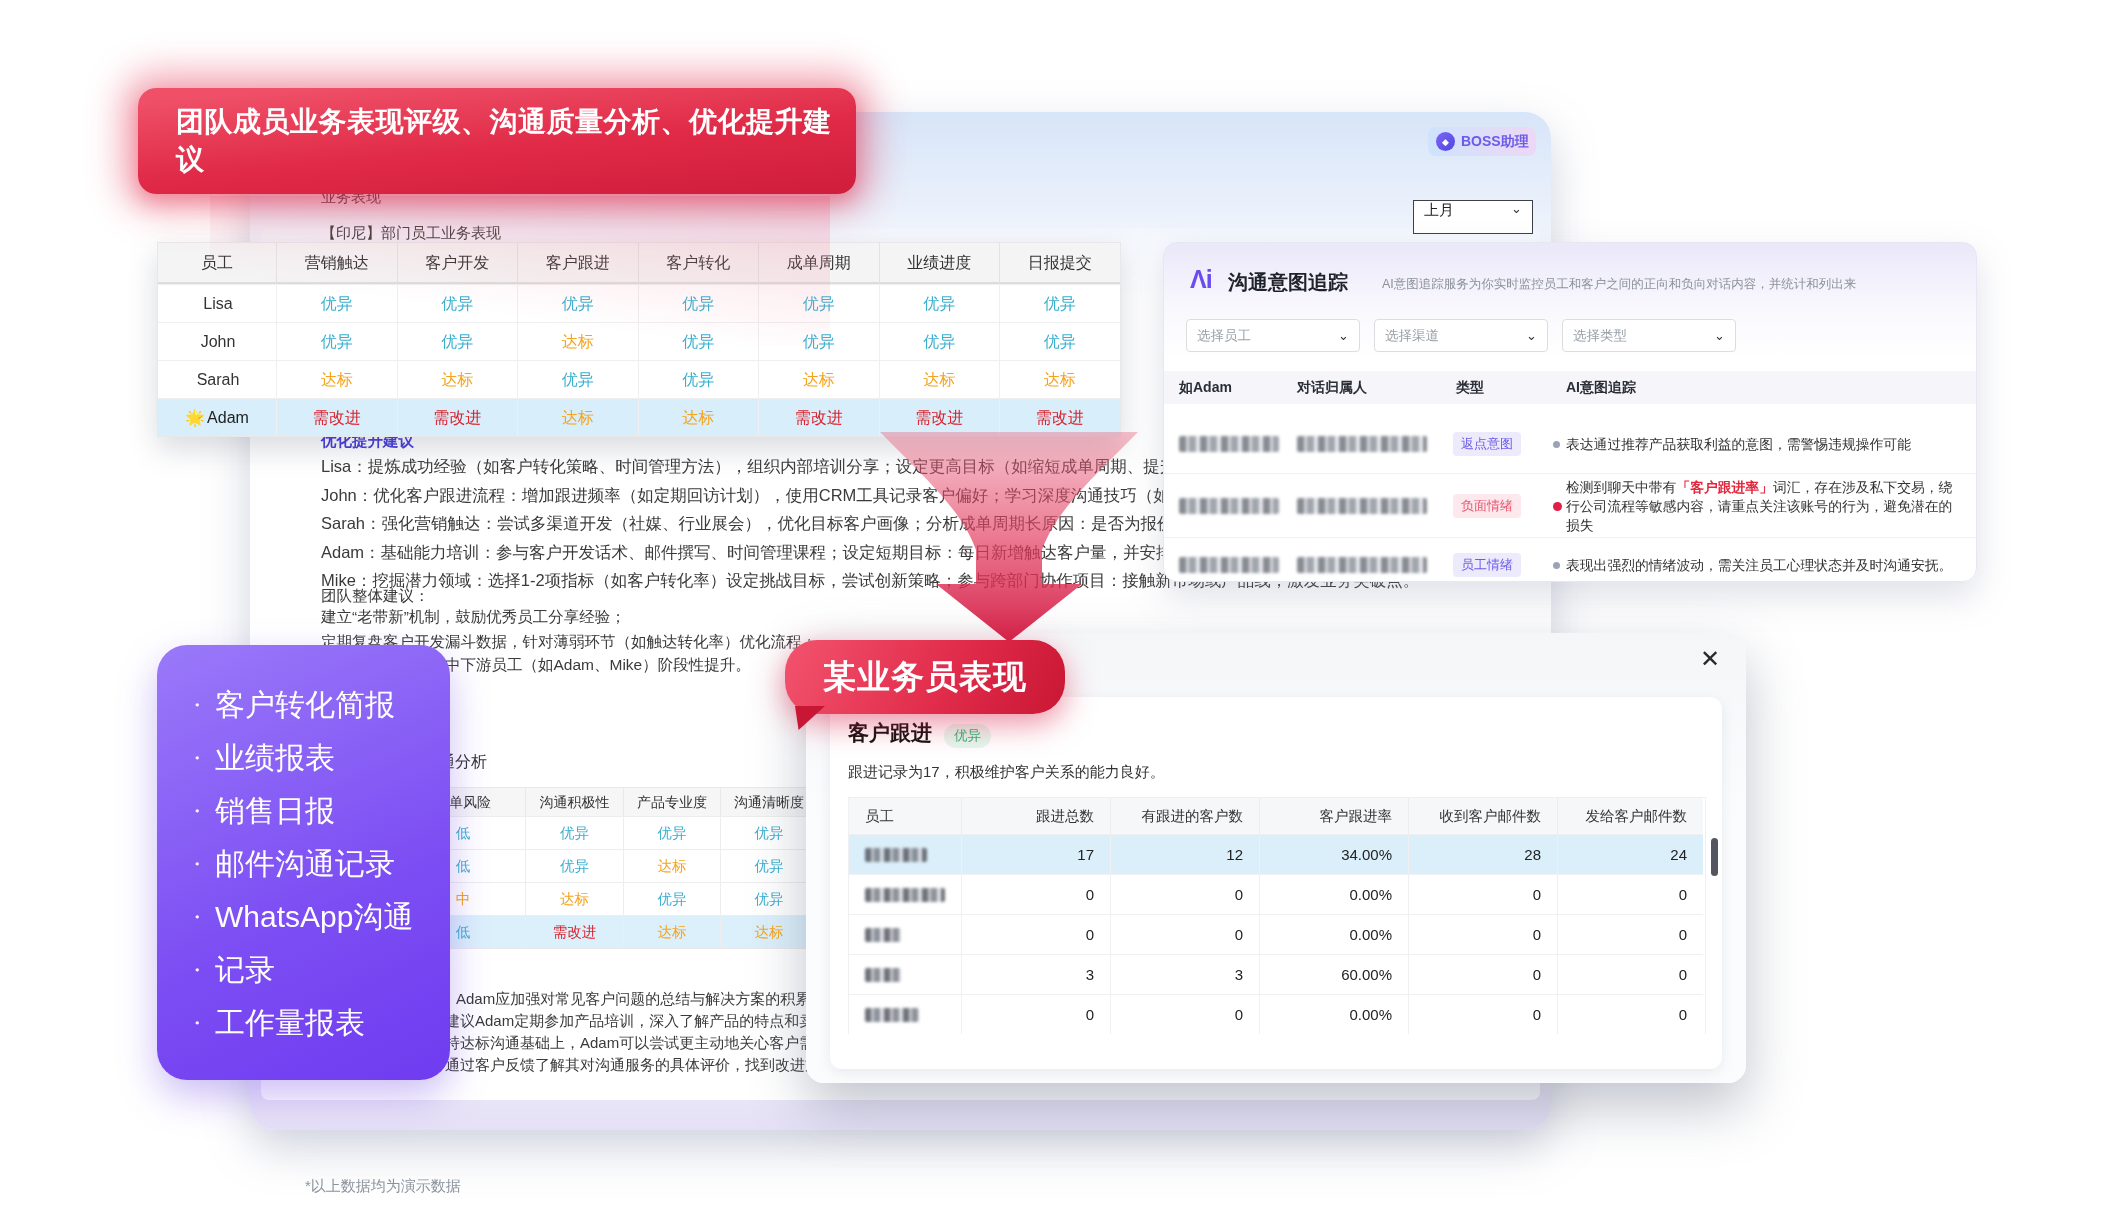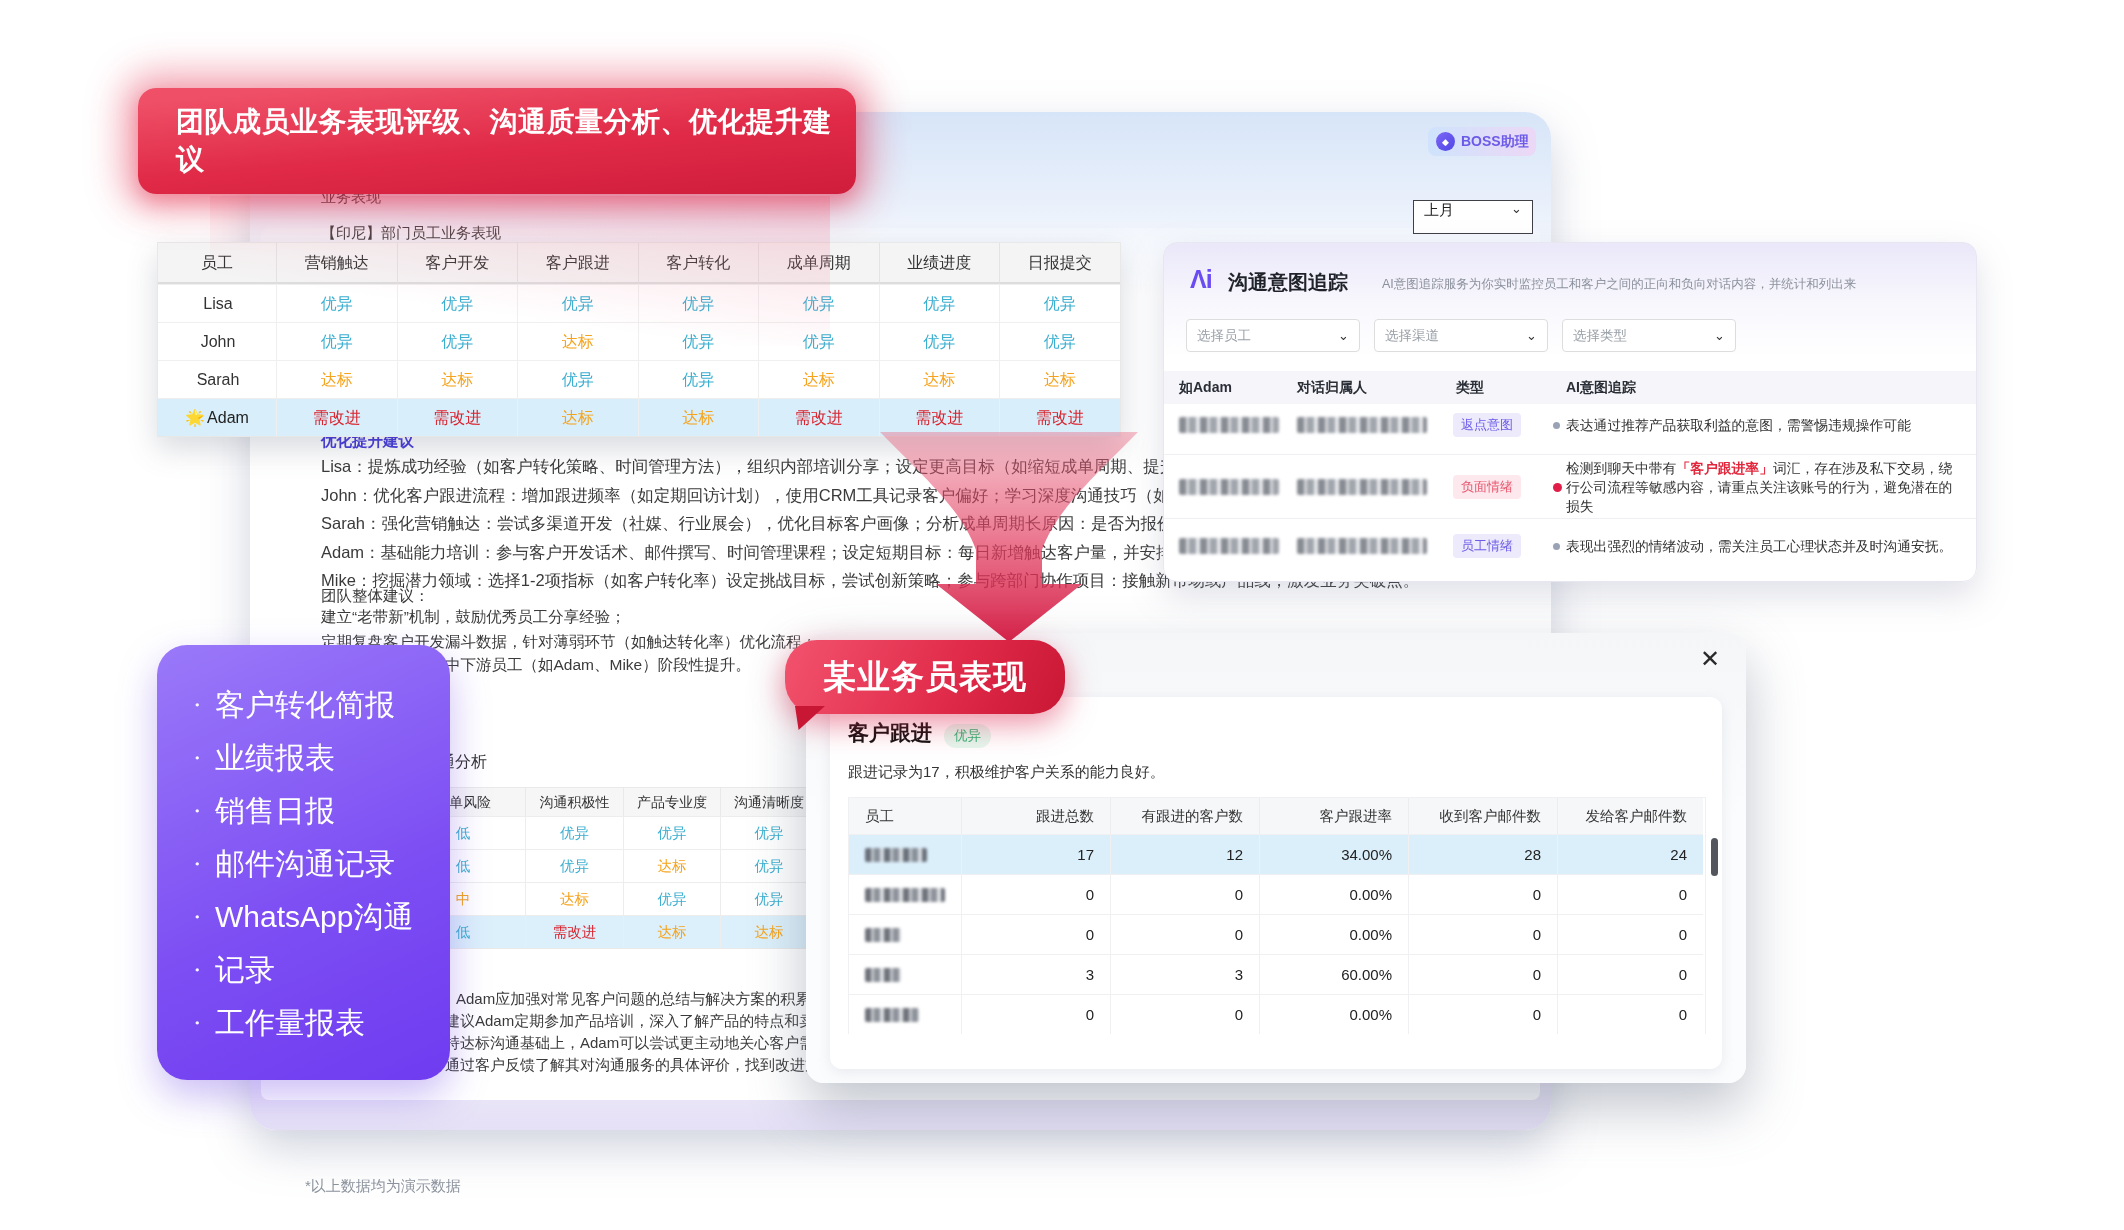--- a/index.html
+++ b/index.html
@@ -78,21 +78,21 @@
     background:linear-gradient(180deg,#eae8f9 0%,#f8f7fd 18%,#ffffff 34%);
     border:1px solid #e7e7f1;box-shadow:0 14px 34px rgba(130,135,165,.25);}
   .ai-logo{left:26px;top:22px;font-size:25px;font-weight:bold;color:#6B4BF2;letter-spacing:-1px;}
   .ai-title{left:64px;top:26px;font-size:20px;font-weight:bold;color:#1f2329;}
   .ai-sub{left:218px;top:33px;font-size:12.5px;color:#8b919c;}
   .ai-filters{left:22px;top:76px;display:flex;gap:14px;}
   .ai-filter{width:152px;height:31px;border:1px solid #ddd;border-radius:4px;background:#fff;display:flex;
     align-items:center;justify-content:space-between;padding:0 10px;font-size:13.5px;color:#9aa0a8;cursor:pointer;}
   .ai-thead{left:0;top:128px;width:100%;height:33px;background:#f6f6fa;}
   .ai-thead span{position:absolute;line-height:33px;font-size:14px;font-weight:bold;color:#2a2e36;}
-  .ai-rows{left:0;top:153px;width:100%;}
+  .ai-rows{left:0;top:172px;width:100%;}
   .a-row{position:relative;height:58px;border-top:1px solid #f0f0f3;}
   .a-row:first-child{border-top:none;}
   .a-row.r2{height:63px;}
   .a-row.r3{height:53px;padding-left:48px;}
   .cblur,.oblur{position:absolute;top:50%;margin-top:-8px;height:16px;border-radius:2px;opacity:.8;
     background:repeating-linear-gradient(90deg,#6a6f78 0 7px,#c9ccd2 7px 10px,#8a8f98 10px 17px,#e2e4e8 17px 21px);
     filter:blur(1.6px);}
   .cblur{left:15px;width:100px;}
   .oblur{left:133px;width:130px;}
   .tag{position:absolute;left:289px;top:50%;transform:translateY(-50%);font-size:13px;padding:3px 8px;border-radius:4px;

